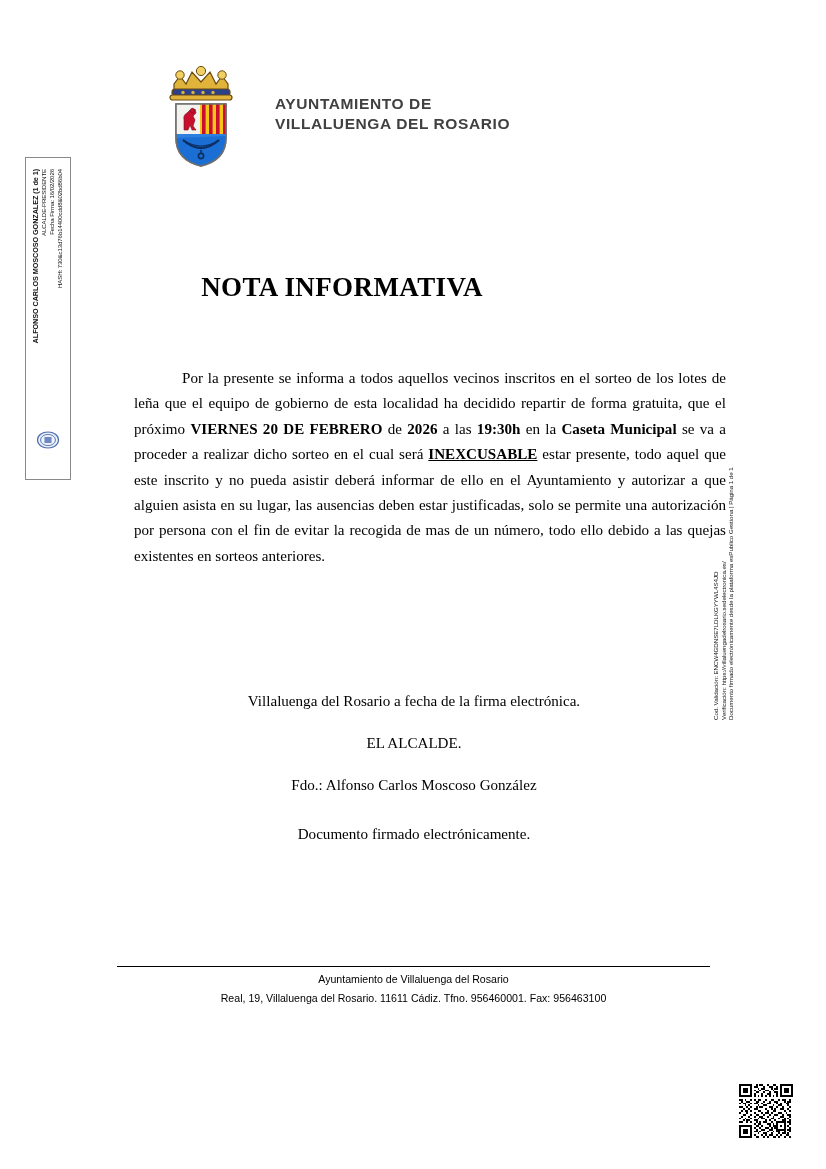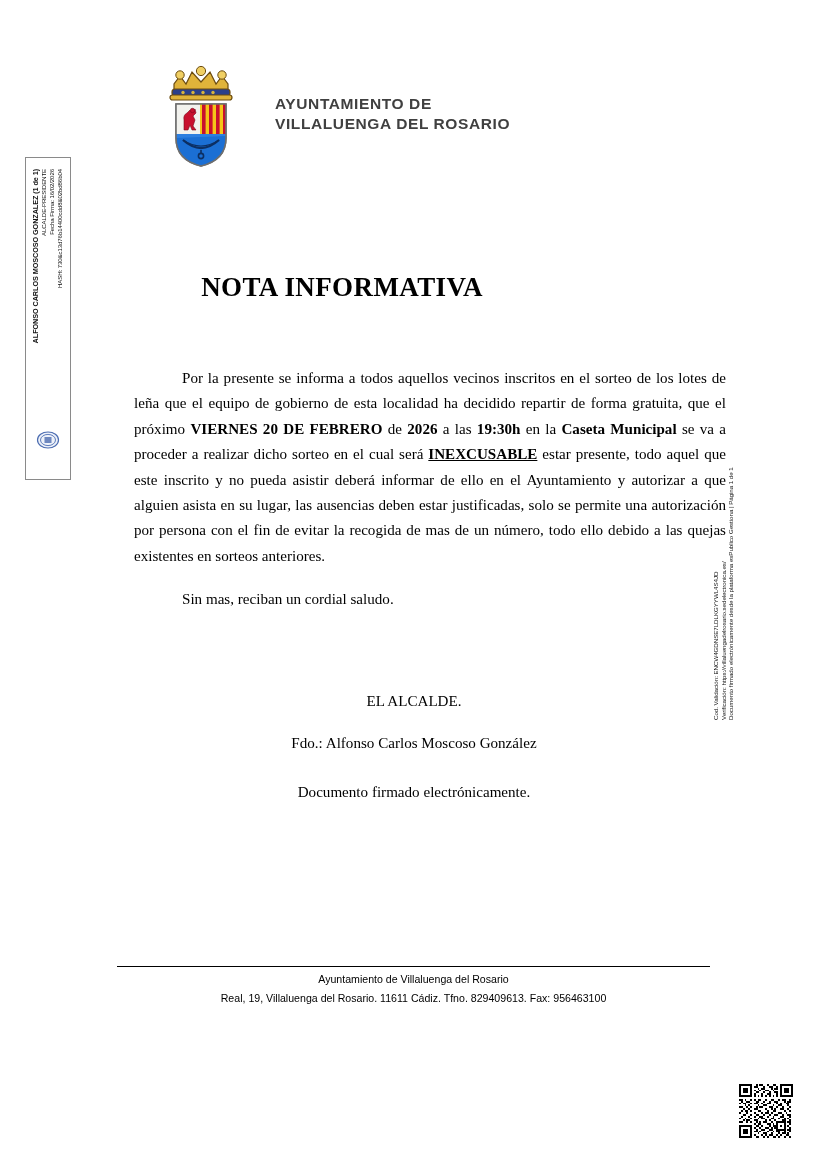--- a/index.html
+++ b/index.html
@@ -255,33 +255,33 @@
       <rect x="9.5" y="7" width="7" height="6" fill="#3d5fa8" opacity="0.75"></rect>
       <ellipse cx="13" cy="10" rx="10.5" ry="8" fill="#6f8fd0" opacity="0.12"></ellipse>
     </svg>
   </div>
 </div>
 
 <div id="doc-title">NOTA INFORMATIVA</div>
 
 <div id="body-block">
   <p><span>Por la presente se informa a todos aquellos vecinos inscritos en el sorteo de los lotes de leña que el equipo de gobierno de esta localidad ha decidido repartir de forma gratuita, que el próximo </span><b>VIERNES 20 DE FEBRERO</b><span> de </span><b>2026</b><span> a las </span><b>19:30h</b><span> en la </span><b>Caseta Municipal</b><span> se va a proceder a realizar dicho sorteo en el cual será </span><u class="inex">INEXCUSABLE</u><span> estar presente, todo aquel que este inscrito y no pueda asistir deberá informar de ello en el Ayuntamiento y autorizar a que alguien asista en su lugar, las ausencias deben estar justificadas, solo se permite una autorización por persona con el fin de evitar la recogida de mas de un número, todo ello debido a las quejas existentes en sorteos anteriores.</span></p>
-  <p><span>Sin mas, reciban un cordial saludo.</span></p>
 </div>
 
 <div id="closing">
+  <span class="cline">Villaluenga del Rosario a fecha de la firma electrónica.</span>
   <span class="cline">EL ALCALDE.</span>
   <span class="cline">Fdo.: Alfonso Carlos Moscoso González</span>
   <span class="cline">Documento firmado electrónicamente.</span>
 </div>
 
 <div id="footer-rule"></div>
 <div id="footer">
   <span class="fline">Ayuntamiento de Villaluenga del Rosario</span>
-  <span class="fline">Real, 19, Villaluenga del Rosario. 11611 Cádiz. Tfno. 829409613. Fax: 956463100</span>
+  <span class="fline">Real, 19, Villaluenga del Rosario. 11611 Cádiz. Tfno. 956460001. Fax: 956463100</span>
 </div>
 
 <div id="validation">
   <span class="vline">Cod. Validación: ENCW4GDNSE7LDLKGYYWL4S4JD</span>
   <span class="vline">Verificación: https://villaluengadelrosario.sedelectronica.es/</span>
   <span class="vline">Documento firmado electrónicamente desde la plataforma esPublico Gestiona | Página 1 de 1</span>
 </div>
 
 <div id="qr">
   <svg viewBox="0 0 29 29" width="54" height="54" shape-rendering="crispEdges" aria-hidden="true">

